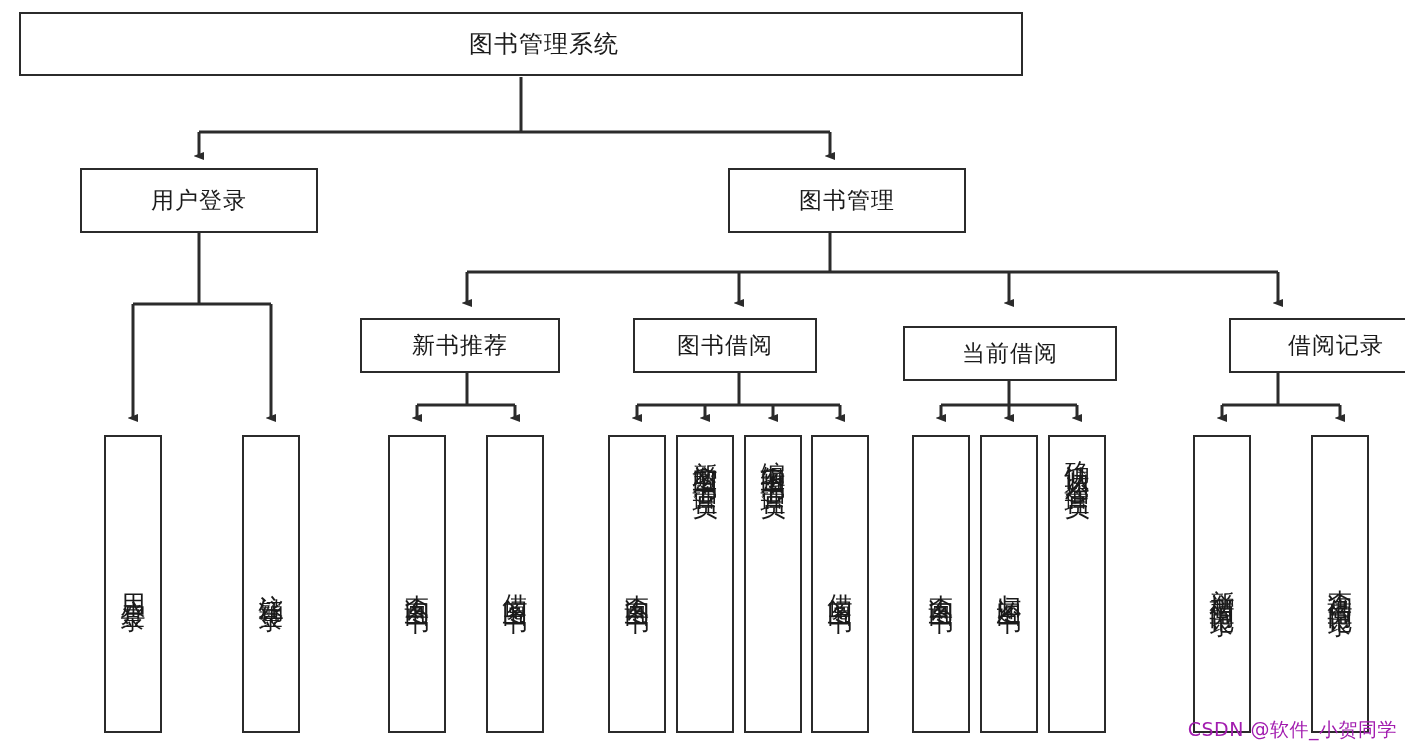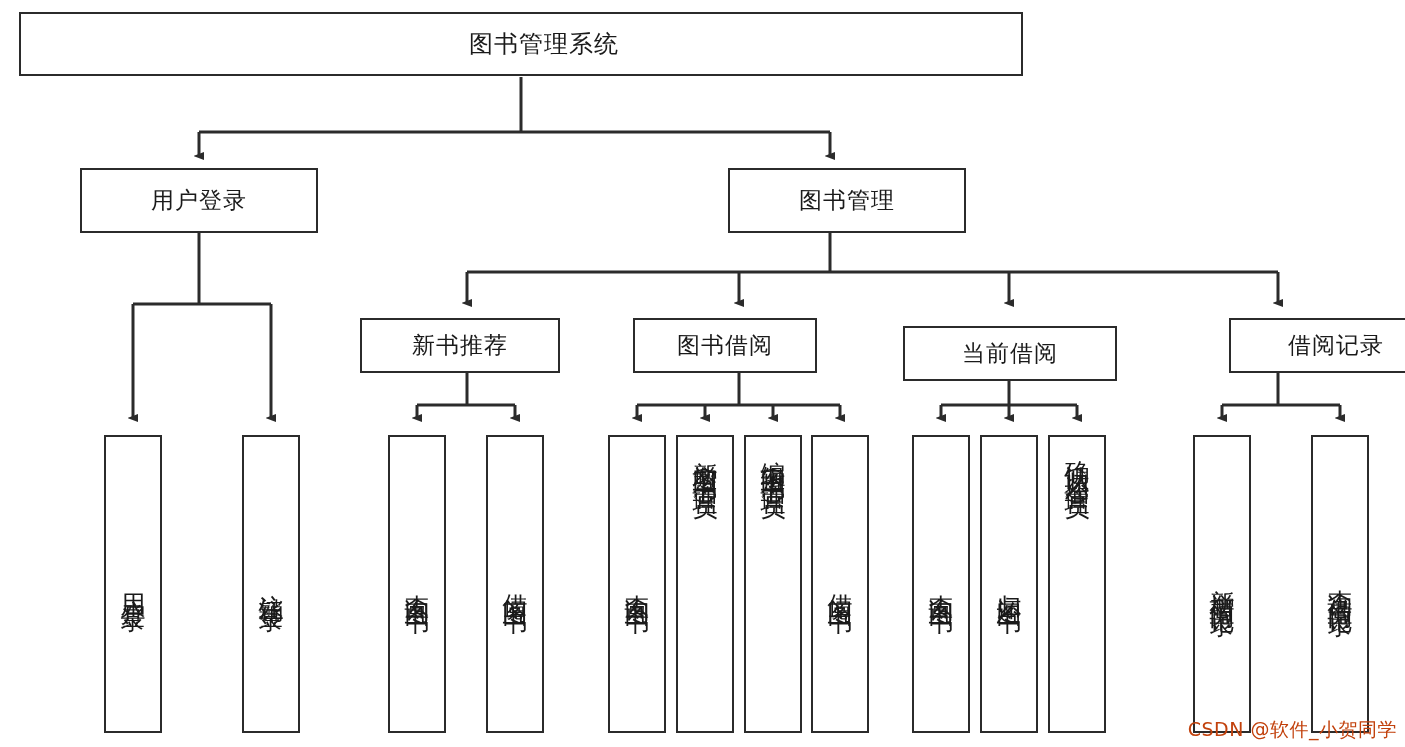--- a/index.html
+++ b/index.html
@@ -76,21 +76,21 @@
   }
   .node.vert.top .label {
     margin-top: 4px;
   }
   
   #watermark {
     position: absolute;
     right: 8px;
     bottom: 4px;
     font-size: 19px;
-    color: #c2410c;
+    color: #a21caf;
     letter-spacing: 0.5px;
     z-index: 5;
     white-space: nowrap;
     font-family: "DejaVu Sans", "Liberation Sans", sans-serif;
   }
 </style>
 </head>
 <body>
 
 <div id="canvas">

